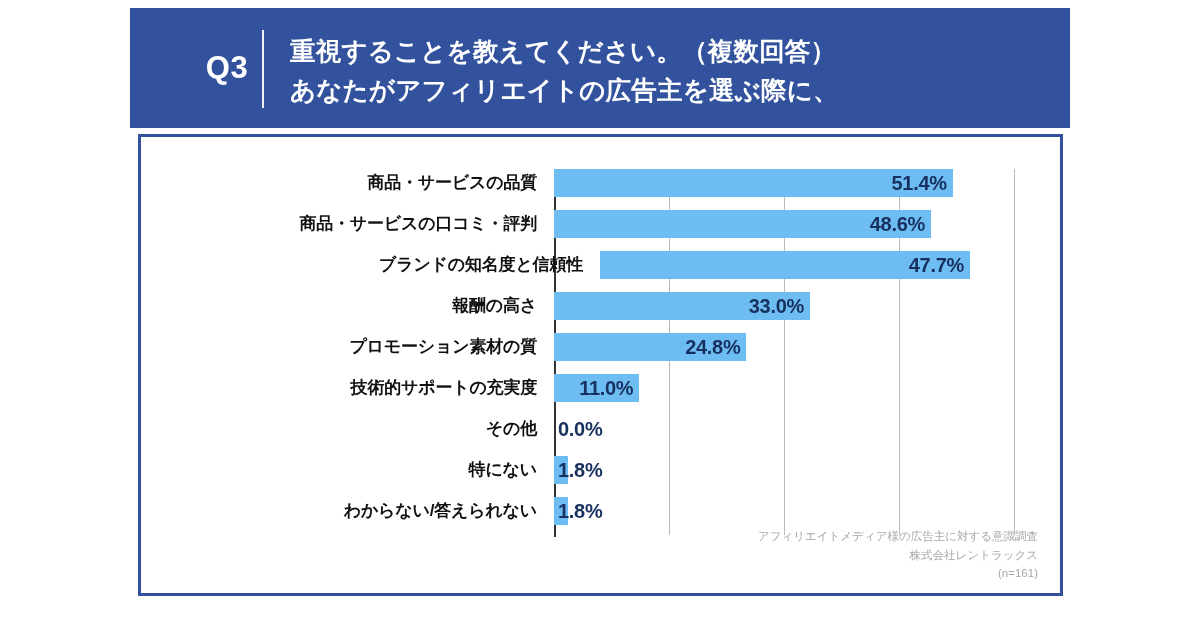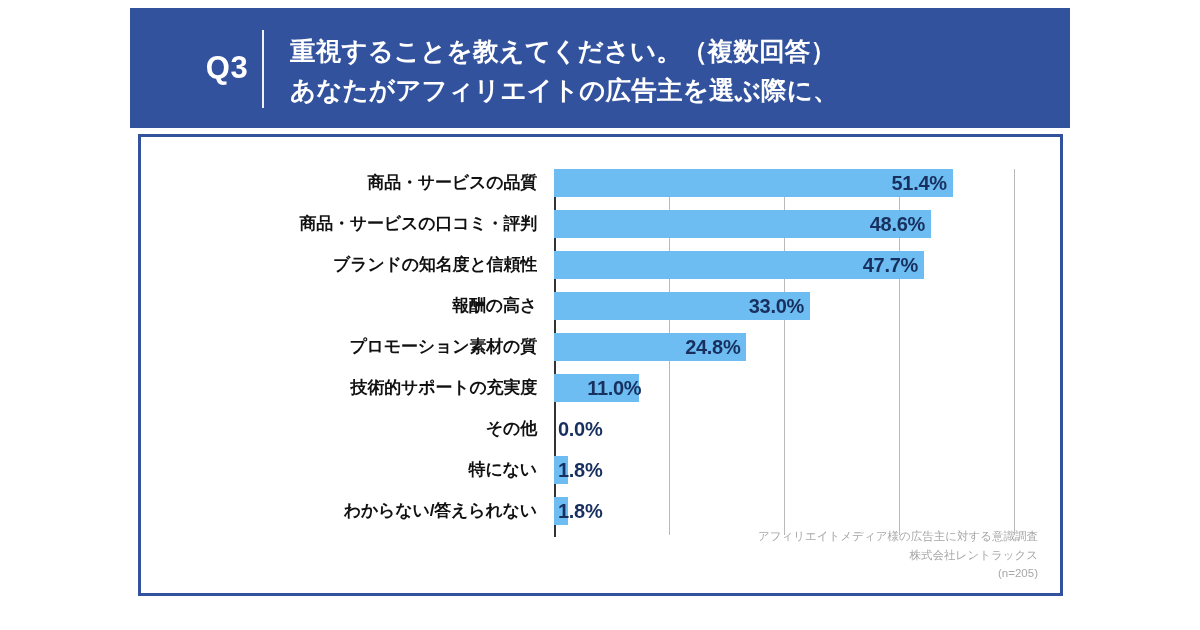--- a/index.html
+++ b/index.html
@@ -121,21 +121,21 @@
             <div class="val inside">51.4%</div>
           </div>
         </div>
         <div class="row" style="top: 73px;">
           <div class="cat">商品・サービスの口コミ・評判</div>
           <div class="barwrap" style="width: 376.998px; border-radius: 12px;">
             <div class="bar" style="width: 376.998px;"></div>
             <div class="val inside">48.6%</div>
           </div>
         </div>
-        <div class="row" style="top: 114px;">
+        <div class="row" style="top: 114px; margin-left: 46px;">
           <div class="cat">ブランドの知名度と信頼性</div>
           <div class="barwrap" style="width: 370.017px;">
             <div class="bar" style="width: 370.017px;"></div>
             <div class="val inside">47.7%</div>
           </div>
         </div>
         <div class="row" style="top: 155px;">
           <div class="cat">報酬の高さ</div>
           <div class="barwrap" style="width: 255.987px;">
             <div class="bar" style="width: 255.987px;"></div>
@@ -144,21 +144,21 @@
         </div>
         <div class="row" style="top: 196px;">
           <div class="cat">プロモーション素材の質</div>
           <div class="barwrap" style="width: 192.378px;">
             <div class="bar" style="width: 192.378px;"></div>
             <div class="val inside">24.8%</div>
           </div>
         </div>
         <div class="row" style="top: 237px;">
           <div class="cat">技術的サポートの充実度</div>
-          <div class="barwrap" style="width: 85.3288px; padding-left: 8px;">
+          <div class="barwrap" style="width: 85.3288px;">
             <div class="bar" style="width: 85.3288px;"></div>
             <div class="val inside">11.0%</div>
           </div>
         </div>
         <div class="row" style="top: 278px;">
           <div class="cat">その他</div>
           <div class="barwrap" style="width: 1px;">
             <div class="bar" style="width: 0px;"></div>
             <div class="val outside">0.0%</div>
           </div>
@@ -175,18 +175,18 @@
           <div class="barwrap" style="width: 13.9629px;">
             <div class="bar" style="width: 13.9629px;"></div>
             <div class="val outside">1.8%</div>
           </div>
         </div>
       </div>
 
     <div id="footnote">
       <span>アフィリエイトメディア様の広告主に対する意識調査</span>
       <span>株式会社レントラックス</span>
-      <span>(n=205)</span>
+      <span>(n=161)</span>
     </div>
   </div>
 
 
 </div>
 
 </body></html>

